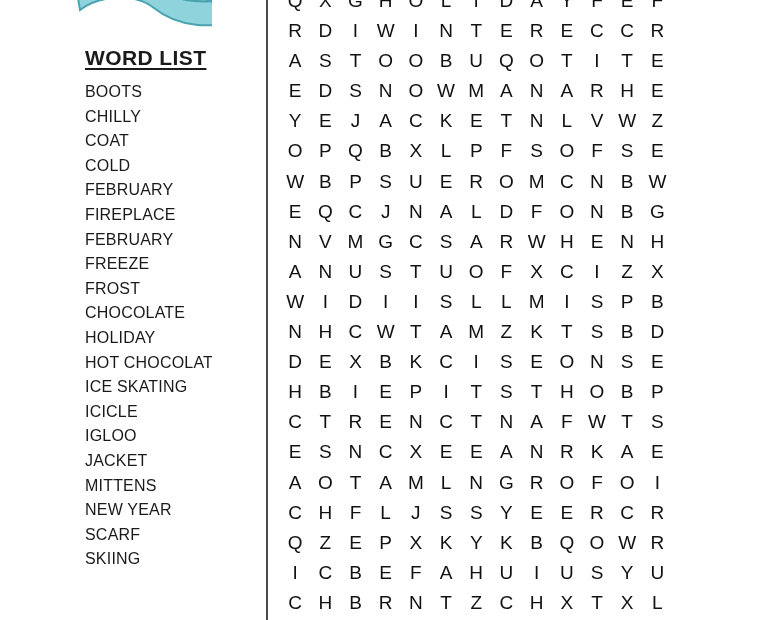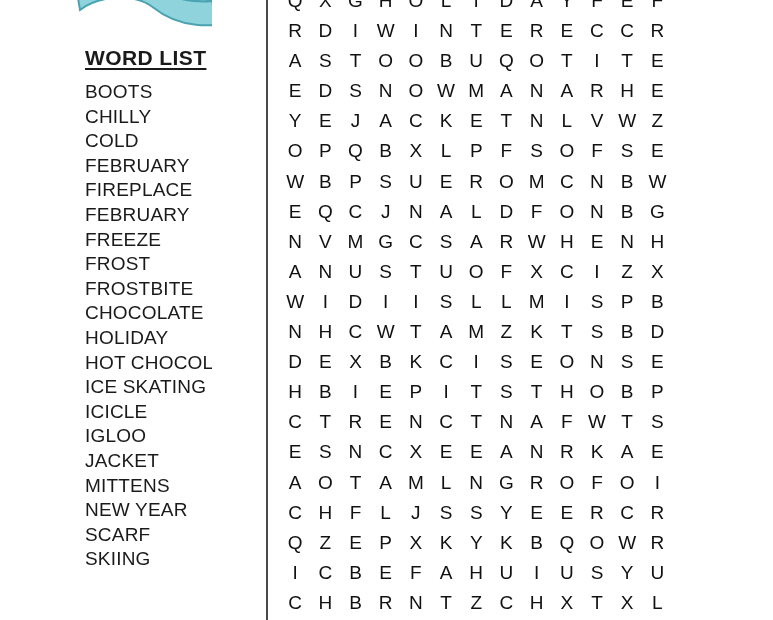--- a/index.html
+++ b/index.html
@@ -55,21 +55,21 @@
   #word-list {
     position: absolute;
     left: 85px;
     top: 80px;
     width: 180px;
     list-style: none;
     margin: 0;
     padding: 0;
   }
   #word-list li {
-    font-size: 19px;
+    font-size: 16px;
     color: #1a1a1a;
     line-height: 24.6px;
     white-space: nowrap;
     letter-spacing: 0.2px;
   }
 
   
   #grid-wrap {
     position: absolute;
     left: 266px;
@@ -114,27 +114,27 @@
         <path d="M174 56 L 180 90"></path>
         <path d="M40 40 C 60 32, 78 38, 90 48" stroke="#5fb3bf"></path>
       </g>
     </svg>
 
     <div id="word-list-title">WORD LIST</div>
 
     <ul id="word-list">
       <li>BOOTS</li>
       <li>CHILLY</li>
+      <li>COAT</li>
       <li>COLD</li>
       <li>FEBRUARY</li>
       <li>FIREPLACE</li>
       <li>FEBRUARY</li>
       <li>FREEZE</li>
       <li>FROST</li>
-      <li>FROSTBITE</li>
       <li>CHOCOLATE</li>
       <li>HOLIDAY</li>
       <li>HOT CHOCOLATE</li>
       <li>ICE SKATING</li>
       <li>ICICLE</li>
       <li>IGLOO</li>
       <li>JACKET</li>
       <li>MITTENS</li>
       <li>NEW YEAR</li>
       <li>SCARF</li>

